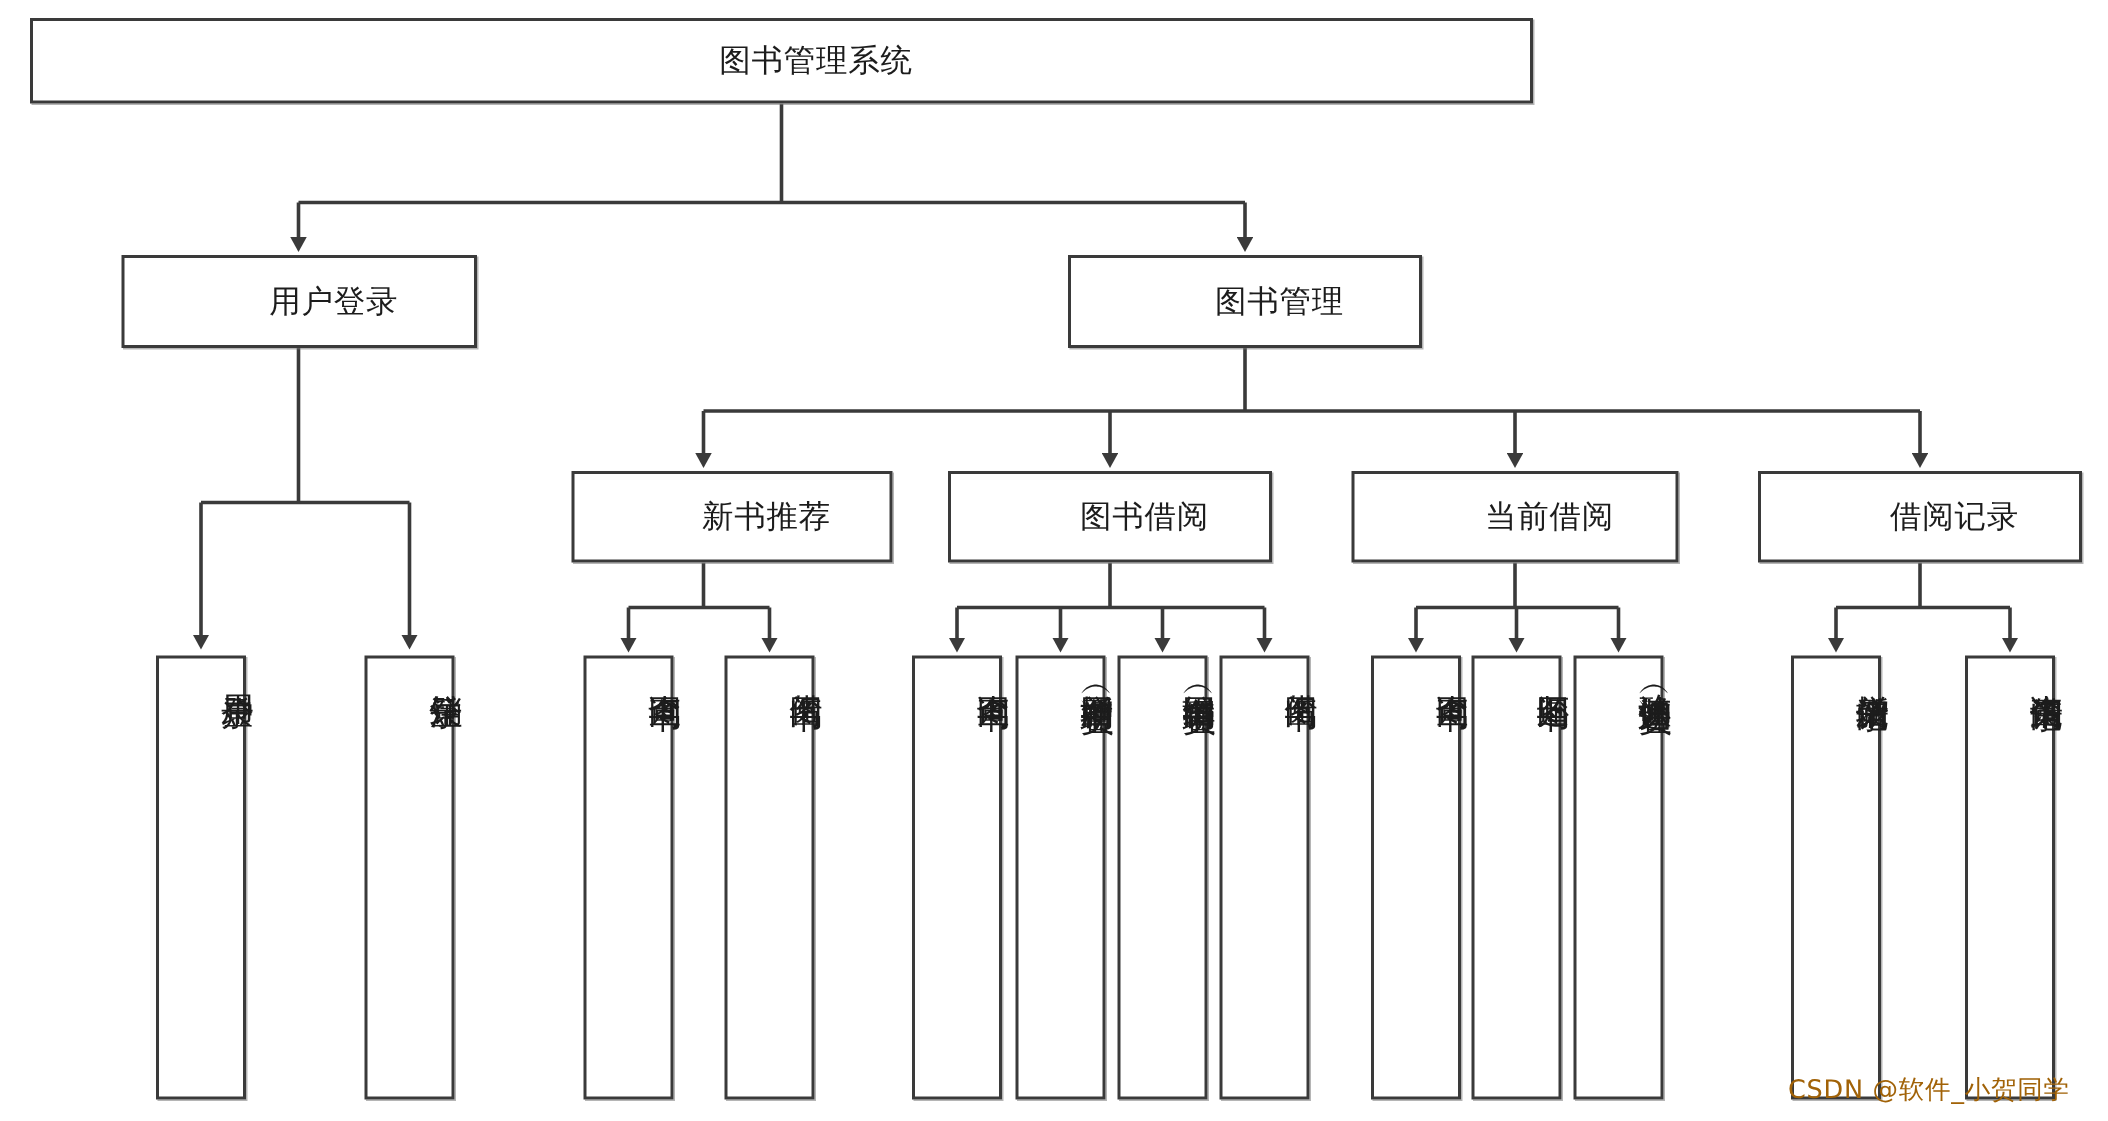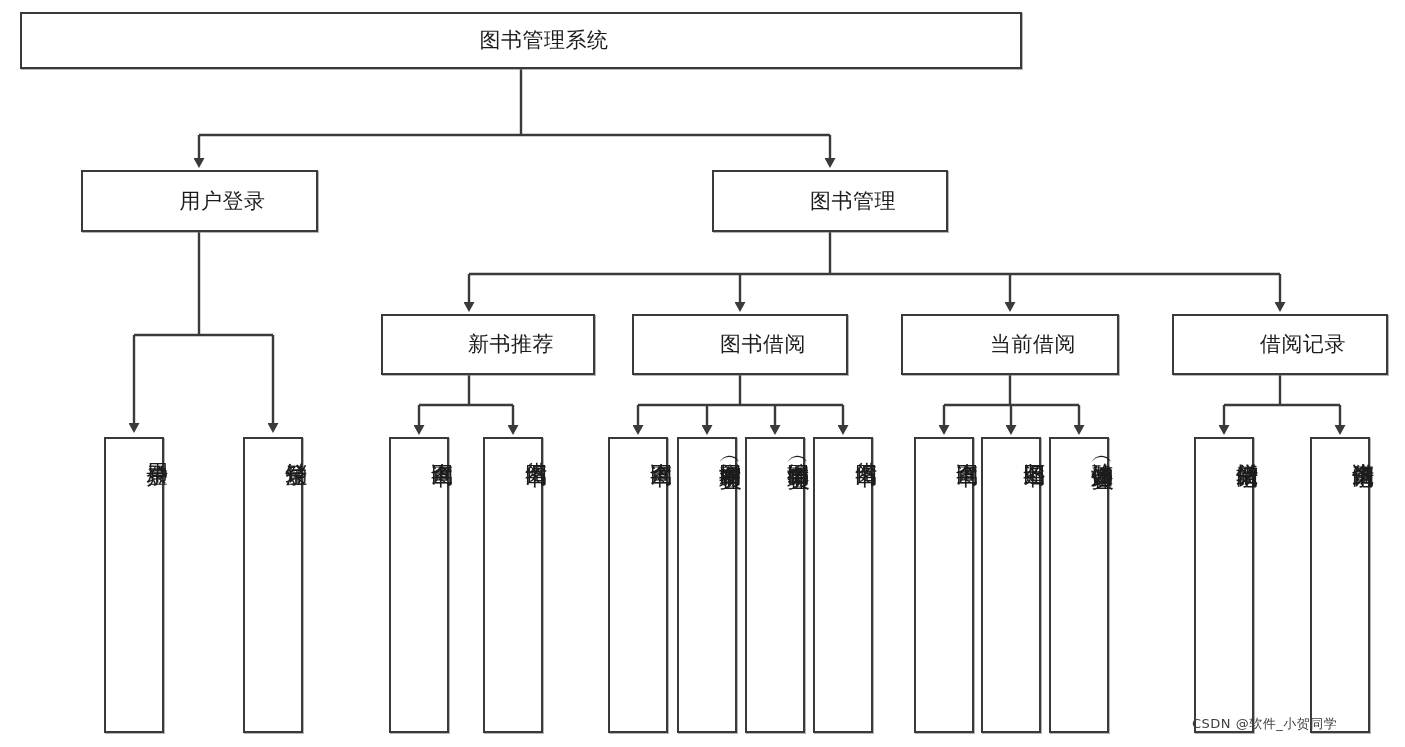--- a/index.html
+++ b/index.html
@@ -52,22 +52,22 @@
   .node.leaf .lbl {
     writing-mode: vertical-rl;
     text-orientation: upright;
     font-size: 22px;
     line-height: 1.12;
     letter-spacing: 1px;
     white-space: nowrap;
   }
   .watermark {
     position: absolute;
-    color: #404040;
-    font-size: 13px;
+    color: #a16207;
+    font-size: 17px;
     white-space: nowrap;
     letter-spacing: 0.5px;
   }
 </style>
 </head>
 <body>
 
 <div id="canvas">
 
   <svg id="edges" viewBox="0 0 1405 747" width="1405" height="747" xmlns="http://www.w3.org/2000/svg">

